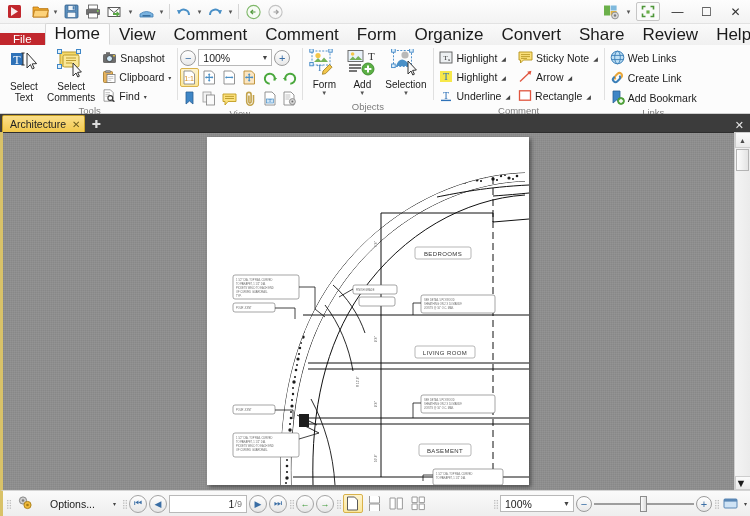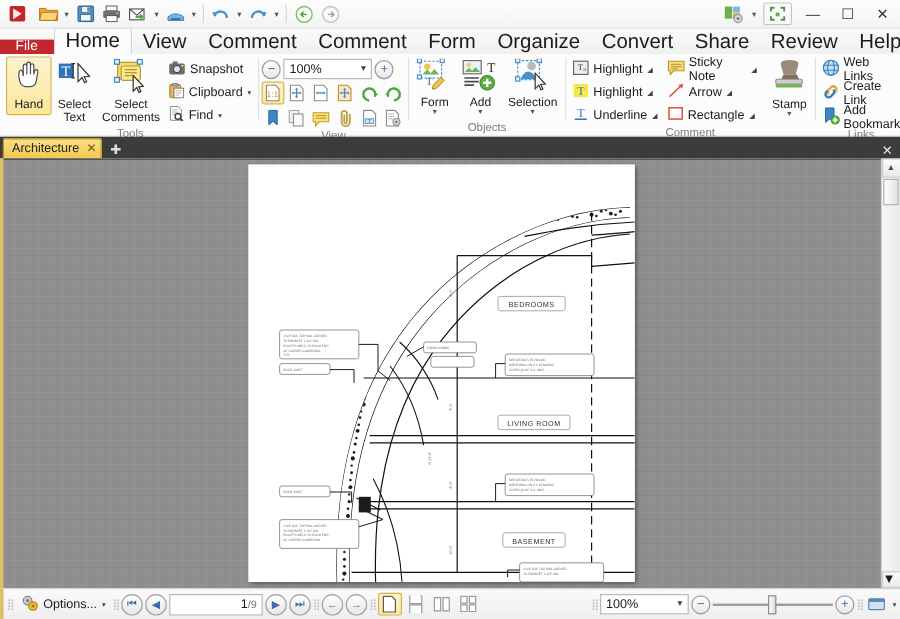--- a/index.html
+++ b/index.html
@@ -115,21 +115,21 @@
   .vs-extra { position:absolute; bottom:0; width:16px; height:14px;
               background:linear-gradient(#fbfbfb,#eaeaea); border:1px solid #cdcdcd; }
 
   
   .statusbar { height:26px; background:linear-gradient(#fafafa,#eeeeee);
                border-top:1px solid #d4d4d4; display:flex; align-items:center; gap:2px;
                padding:0 3px; border-left:3px solid #d9c268; }
   .grip { width:5px; height:18px; display:flex; flex-direction:column; justify-content:center;
           align-items:center; color:#a8a8a8; font-size:8px; letter-spacing:-1px; }
   .grip::before { content:"⣿"; font-size:9px; color:#bdbdbd; }
-  .sb-btn { display:flex; align-items:center; gap:3px; height:20px; padding:0 3px;
+  .sb-btn { display:flex; align-items:center; gap:17px; height:20px; padding:0 3px;
             border:1px solid transparent; border-radius:2px; font-size:10.5px; }
   .navcirc { width:18px; height:18px; border-radius:50%; border:1px solid #a4a4a4;
              background:linear-gradient(#ffffff,#e6e6e6); display:flex; align-items:center;
              justify-content:center; font-size:9px; color:#3a6ea5; }
   .navcirc.green { color:#3c9a35; }
   .pageinput { width:78px; height:18px; border:1px solid #b9b9b9; background:#fff; display:flex;
                align-items:center; justify-content:flex-end; padding-right:4px; font-size:10.5px; }
   .pageinput .tot { color:#777; font-size:9px; }
   .viewmode { width:20px; height:19px; display:flex; align-items:center; justify-content:center;
               border:1px solid transparent; border-radius:2px; }
@@ -282,28 +282,20 @@
         <span>Search...</span>
       </div>
 
     </div>
   </div>
 
   <div class="ribbon">
 
     <div class="rgroup">
       <div class="rgroup-body">
-        <div class="bigbtn sel">
-          <span>
-            <svg width="30" height="30" viewBox="0 0 30 30">
-              <path d="M8 20 q-2 -5 -1 -9 q.4 -2 1.8 -1.4 q1 .4 1.2 2.2 l.4 2.6 V6.2 q0-1.8 1.5-1.8 t1.5 1.8 v6.6 V4.6 q0-1.8 1.5-1.8 t1.5 1.8 v8.2 V6 q0-1.7 1.4-1.7 t1.4 1.7 v7 l.6-2.6 q.4-1.7 1.7-1.4 t1 2 l-1.3 7.6 q-.7 4-4.6 4.6 h-4.4 q-2.6 -.4 -4 -2.6 z" fill="#fefefe" stroke="#4b4b4b" stroke-width="1"></path>
-            </svg>
-          </span>
-          <span class="lbl">Hand</span>
-        </div>
         <div class="bigbtn">
           <span>
             <svg width="30" height="30" viewBox="0 0 30 30">
               <rect x="2" y="4" width="12" height="12" fill="#2f72b8"></rect>
               <text x="8" y="14.5" font-size="12" font-family="Liberation Serif, serif" fill="#fff" text-anchor="middle">T</text>
               <path d="M14 4 v12 M12.4 4 h3.2 M12.4 16 h3.2" stroke="#2f2f2f" stroke-width="1"></path>
               <path d="M18 4 L18 19 L21.4 15.6 L23.4 20 L25.2 19.1 L23.2 14.9 L27.6 14.6 Z" fill="#fafafa" stroke="#333" stroke-width="1"></path>
             </svg>
           </span>
           <span class="lbl">Select<br>Text</span>
@@ -567,32 +559,20 @@
           </div>
           <div class="smallrow">
             <span>
               <svg width="14" height="13" viewBox="0 0 14 13">
                 <rect x="1.5" y="1.8" width="11" height="9.4" fill="#fff" stroke="#e0553f" stroke-width="1.3"></rect>
               </svg>
             </span>
             <span class="lbl">Rectangle</span>
             <span class="tinycaret">◢</span>
           </div>
-        </div>
-        <div class="bigbtn" style="margin-left:6px;">
-          <span>
-            <svg width="30" height="30" viewBox="0 0 30 30">
-              <path d="M9 2 q6 -2 12 0 q2 1 1 4 l-2 7 H10 L8 6 q-1 -3 1 -4 z" fill="#9b8b7a"></path>
-              <path d="M10 13 h11 l2 4 H8 z" fill="#7d6e5e"></path>
-              <rect x="3.5" y="17" width="22" height="4" rx="1" fill="#cfcfcf" stroke="#8d8d8d" stroke-width=".9"></rect>
-              <rect x="3.5" y="21" width="22" height="3" rx="1" fill="#79b25c"></rect>
-            </svg>
-          </span>
-          <span class="lbl">Stamp</span>
-          <span class="dropcaret">▼</span>
         </div>
       </div>
       <div class="rgroup-label">Comment</div>
     </div>
 
     <div class="rgroup">
       <div class="rgroup-body">
         <div style="display:flex;flex-direction:column;gap:2px;padding-top:2px;">
           <div class="smallrow">
             <span>

